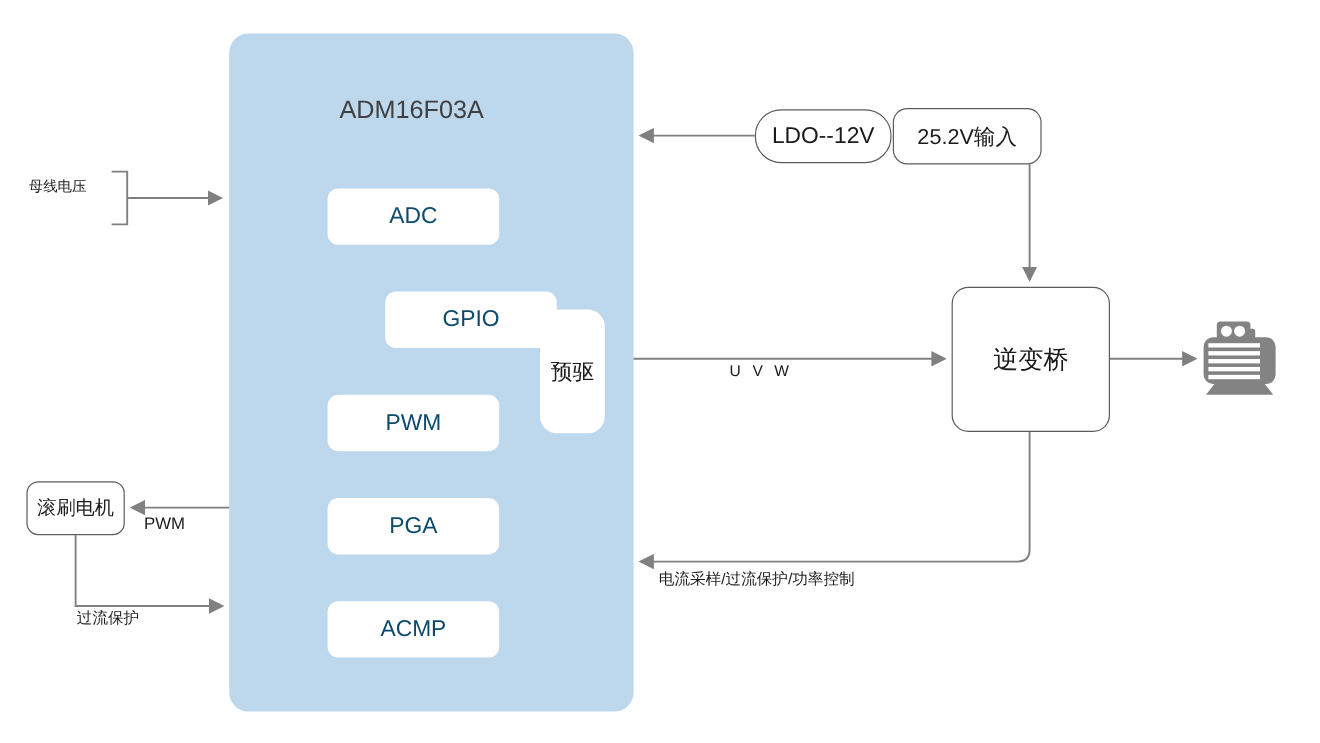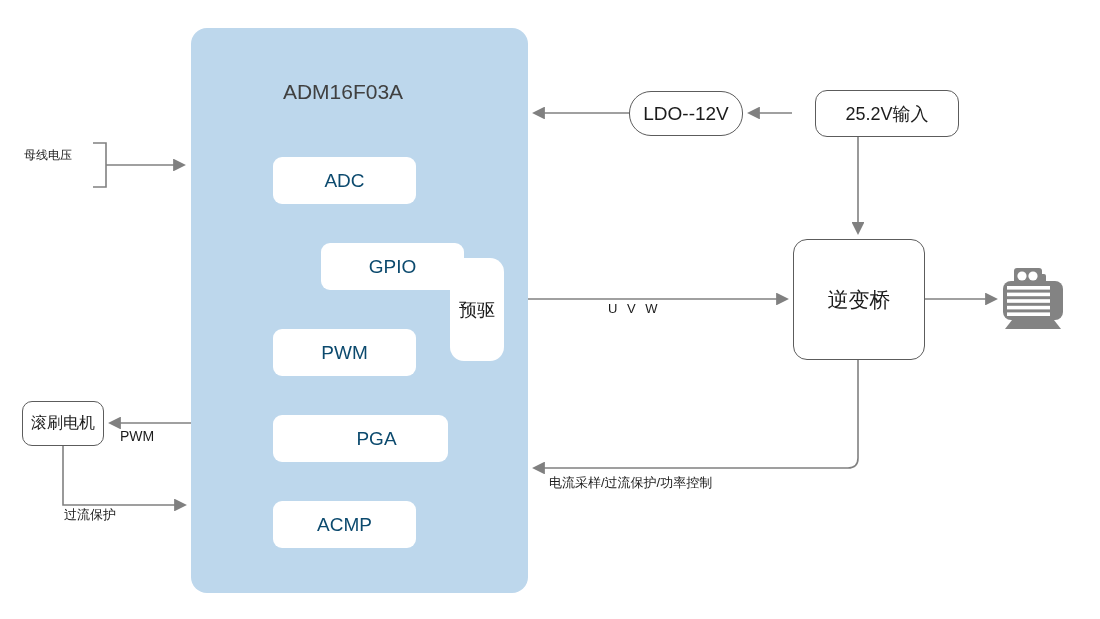--- a/index.html
+++ b/index.html
@@ -25,21 +25,21 @@
   .predriver{
     left:450px;top:258px;width:54px;height:103px;background:#ffffff;border-radius:14px;
     display:flex;align-items:center;justify-content:center;font-size:18px;
   }
   
   .obox{
     background:#ffffff;border:1.6px solid #5c5c5c;box-sizing:border-box;
     display:flex;align-items:center;justify-content:center;color:#1b1b1b;
   }
   .ldo{left:629px;top:91px;width:114px;height:45px;border-radius:22px;font-size:19px;}
-  .pwr{left:815px;top:90px;width:144px;height:47px;border-radius:12px;font-size:18px;}
+  .pwr{left:744px;top:90px;width:124px;height:47px;border-radius:12px;font-size:18px;}
   .inv{left:793px;top:239px;width:132px;height:121px;border-radius:14px;font-size:21px;}
   .brush{left:22px;top:401px;width:82px;height:45px;border-radius:10px;font-size:16px;}
   
   .lbl{font-size:13px;color:#1b1b1b;}
   .lbl-bus{left:24px;top:147px;width:72px;font-size:12px;text-align:left;}
   .lbl-pwm{left:120px;top:428px;width:60px;font-size:14px;}
   .lbl-uvw{left:608px;top:301px;width:100px;letter-spacing:3px;}
   .lbl-oc{left:64px;top:506px;width:100px;}
   .lbl-fb{left:549px;top:474px;width:250px;}
   svg.wires{left:0;top:0;pointer-events:none;}
@@ -48,21 +48,21 @@
 <body>
 
 <div id="stage">
 
   <div class="abs chip"></div>
   <div class="abs chip-title">ADM16F03A</div>
 
   <div class="abs module" style="top:157px;">ADC</div>
   <div class="abs module" style="top:243px;margin-left:48px;">GPIO</div>
   <div class="abs module" style="top:329px;">PWM</div>
-  <div class="abs module" style="top:415px;padding-left:32px;">PGA</div>
+  <div class="abs module" style="top:415px;">PGA</div>
   <div class="abs predriver">预驱</div>
 
   <div class="abs module" style="top:501px;">ACMP</div>
 
   <svg class="abs wires" width="1100" height="619" viewBox="0 0 1100 619">
     <defs>
       <marker id="arr" viewBox="0 0 10 10" refX="8.5" refY="5" markerWidth="8" markerHeight="8" orient="auto-start-reverse">
         <path d="M0,0 L10,5 L0,10 Z" fill="#808080"></path>
       </marker>
     </defs>

